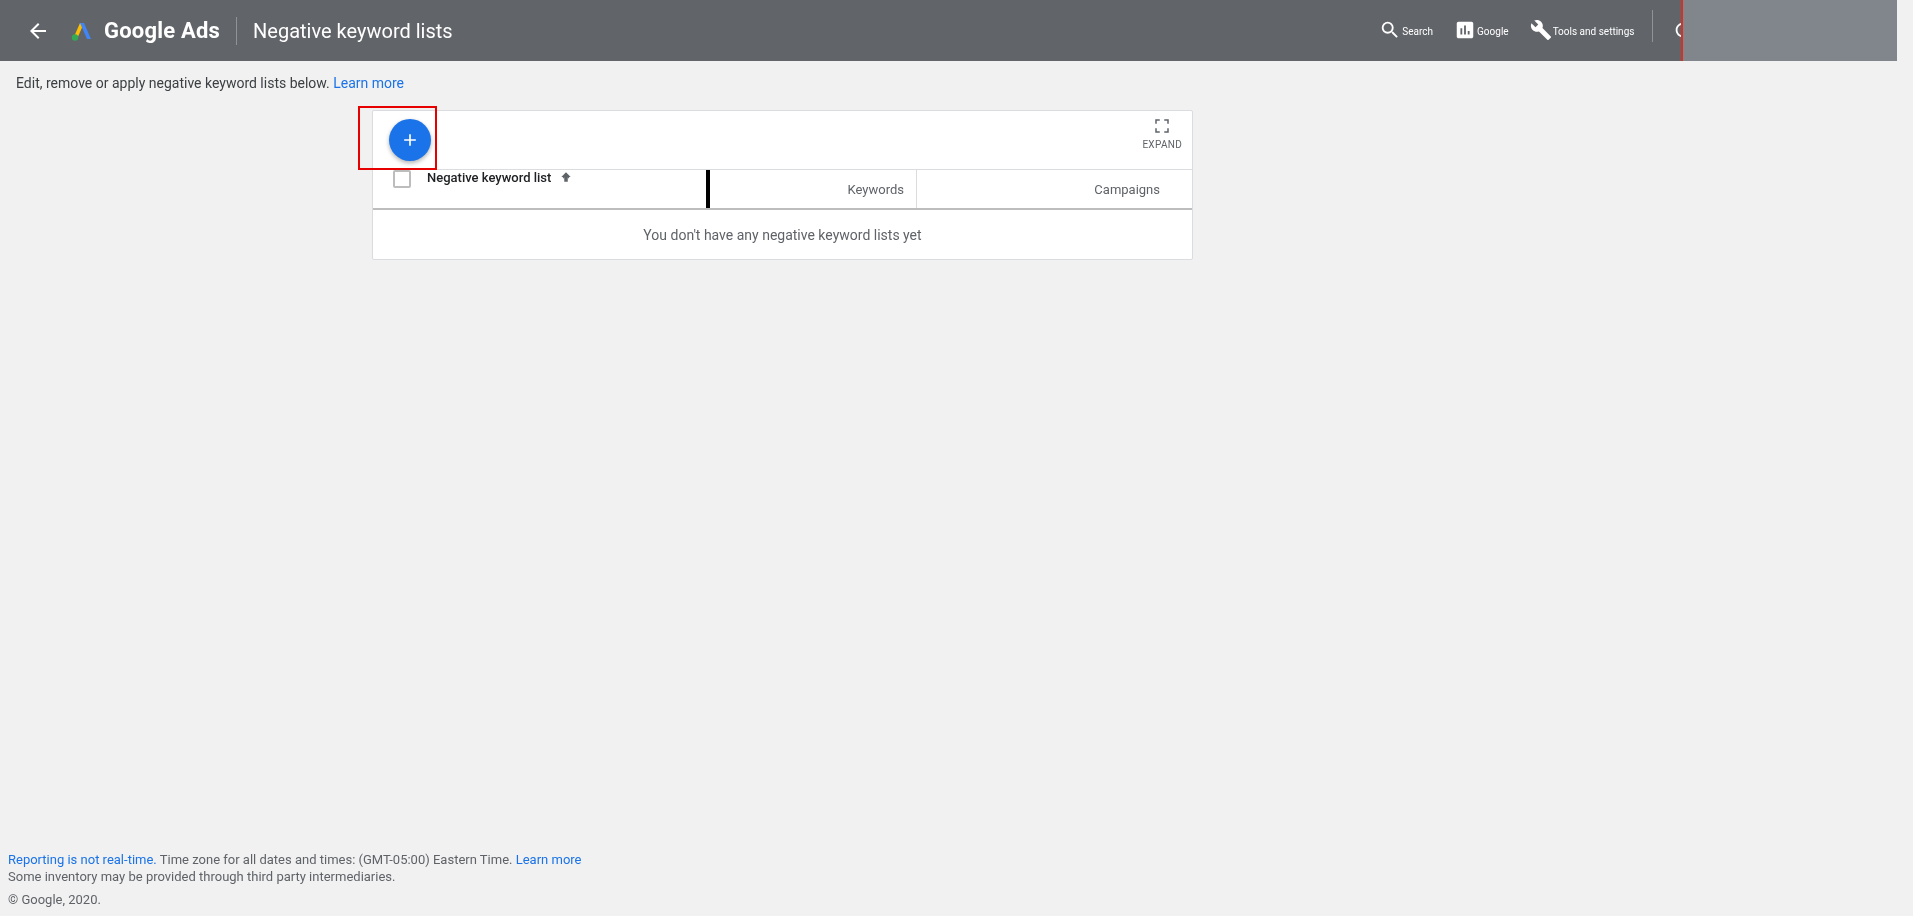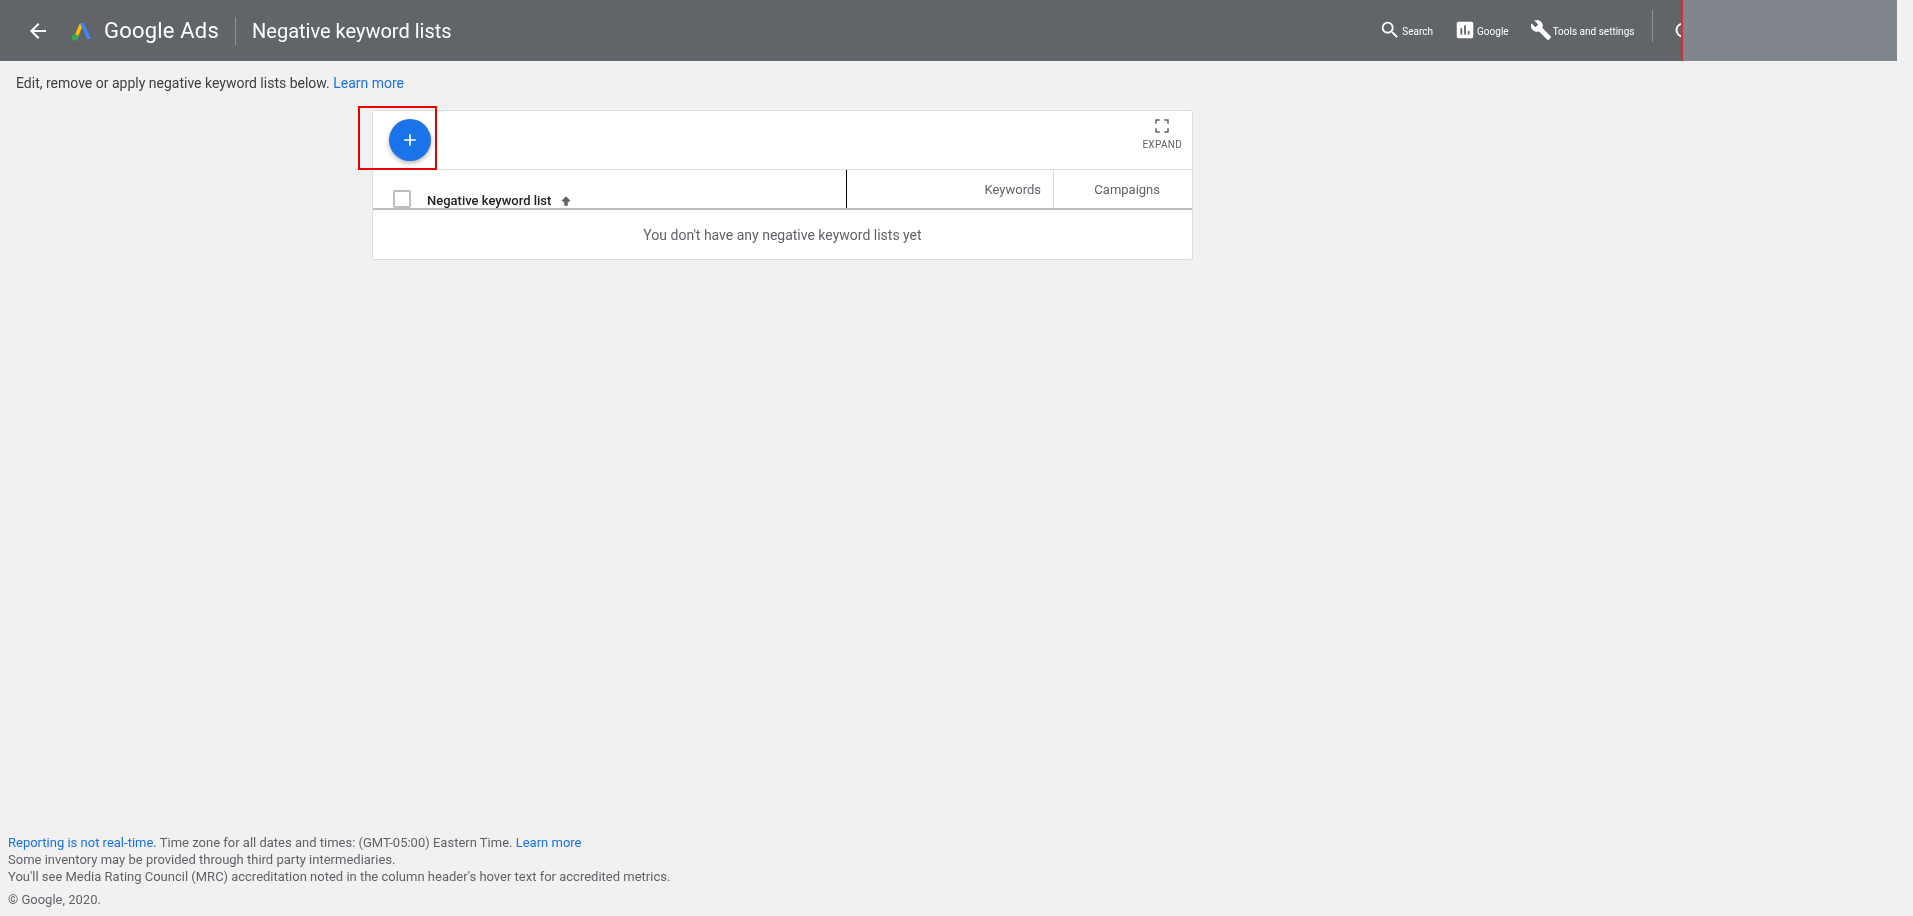--- a/index.html
+++ b/index.html
@@ -33,21 +33,21 @@
   .logo-wrap {
     display: flex; align-items: center;
     margin-left: 12px;
   }
   .logo-a {
     width: 24px; height: 24px;
     margin-right: 10px;
   }
   .product-name {
     font-size: 22px;
-    font-weight: 400;
+    font-weight: 700;
     letter-spacing: 0.2px;
   }
   .divider {
     width: 1px; height: 28px;
     background: rgba(255,255,255,0.3);
     margin: 0 16px;
   }
   .page-title {
     font-size: 20px;
     font-weight: 400;
@@ -147,21 +147,21 @@
   }
   .expand-wrap .elbl { font-size: 10px; color:#5f6368; margin-top:4px; letter-spacing:0.3px;}
   .table-head {
     display:flex;
     height: 40px;
     align-items:center;
     border-bottom: 2px solid #bdbdbd;
     font-size: 13px;
     color:#5f6368;
   }
-  .th1 { width: 474px; display:flex; align-items:flex-end; padding-left: 20px; border-right:1px solid #000000; height:100%;}
+  .th1 { width: 337px; display:flex; align-items:flex-start; padding-left: 20px; border-right:4px solid #000000; height:100%;}
   .th2 { width: 207px; display:flex; align-items:center; justify-content:flex-end; padding-right:12px; border-right:1px solid #dadce0; height:100%;}
   .th3 { flex:1; display:flex; align-items:center; justify-content:flex-end; padding-right:32px; height:100%;}
   .checkbox {
     width: 18px; height: 18px;
     border: 2px solid #bdbdbd;
     border-radius: 2px;
     margin-right: 16px;
     cursor:pointer;
   }
   .th1 .coltxt { color:#202124; font-weight: 500; }
@@ -305,17 +305,16 @@
   <div class="empty-row">You don't have any negative keyword lists yet</div>
 </div>
 
 <div class="footer">
   <div>
     <a>Reporting is not real-time.</a>
     <span> Time zone for all dates and times: (GMT-05:00) Eastern Time. </span>
     <a>Learn more</a>
   </div>
   <div>Some inventory may be provided through third party intermediaries.</div>
-  <div>You'll see Media Rating Council (MRC) accreditation noted in the column header's hover text for accredited metrics.</div>
   <div class="copyright">© Google, 2020.</div>
 </div>
 
 <div class="scrollbar-v"></div>
 
 </body></html>

